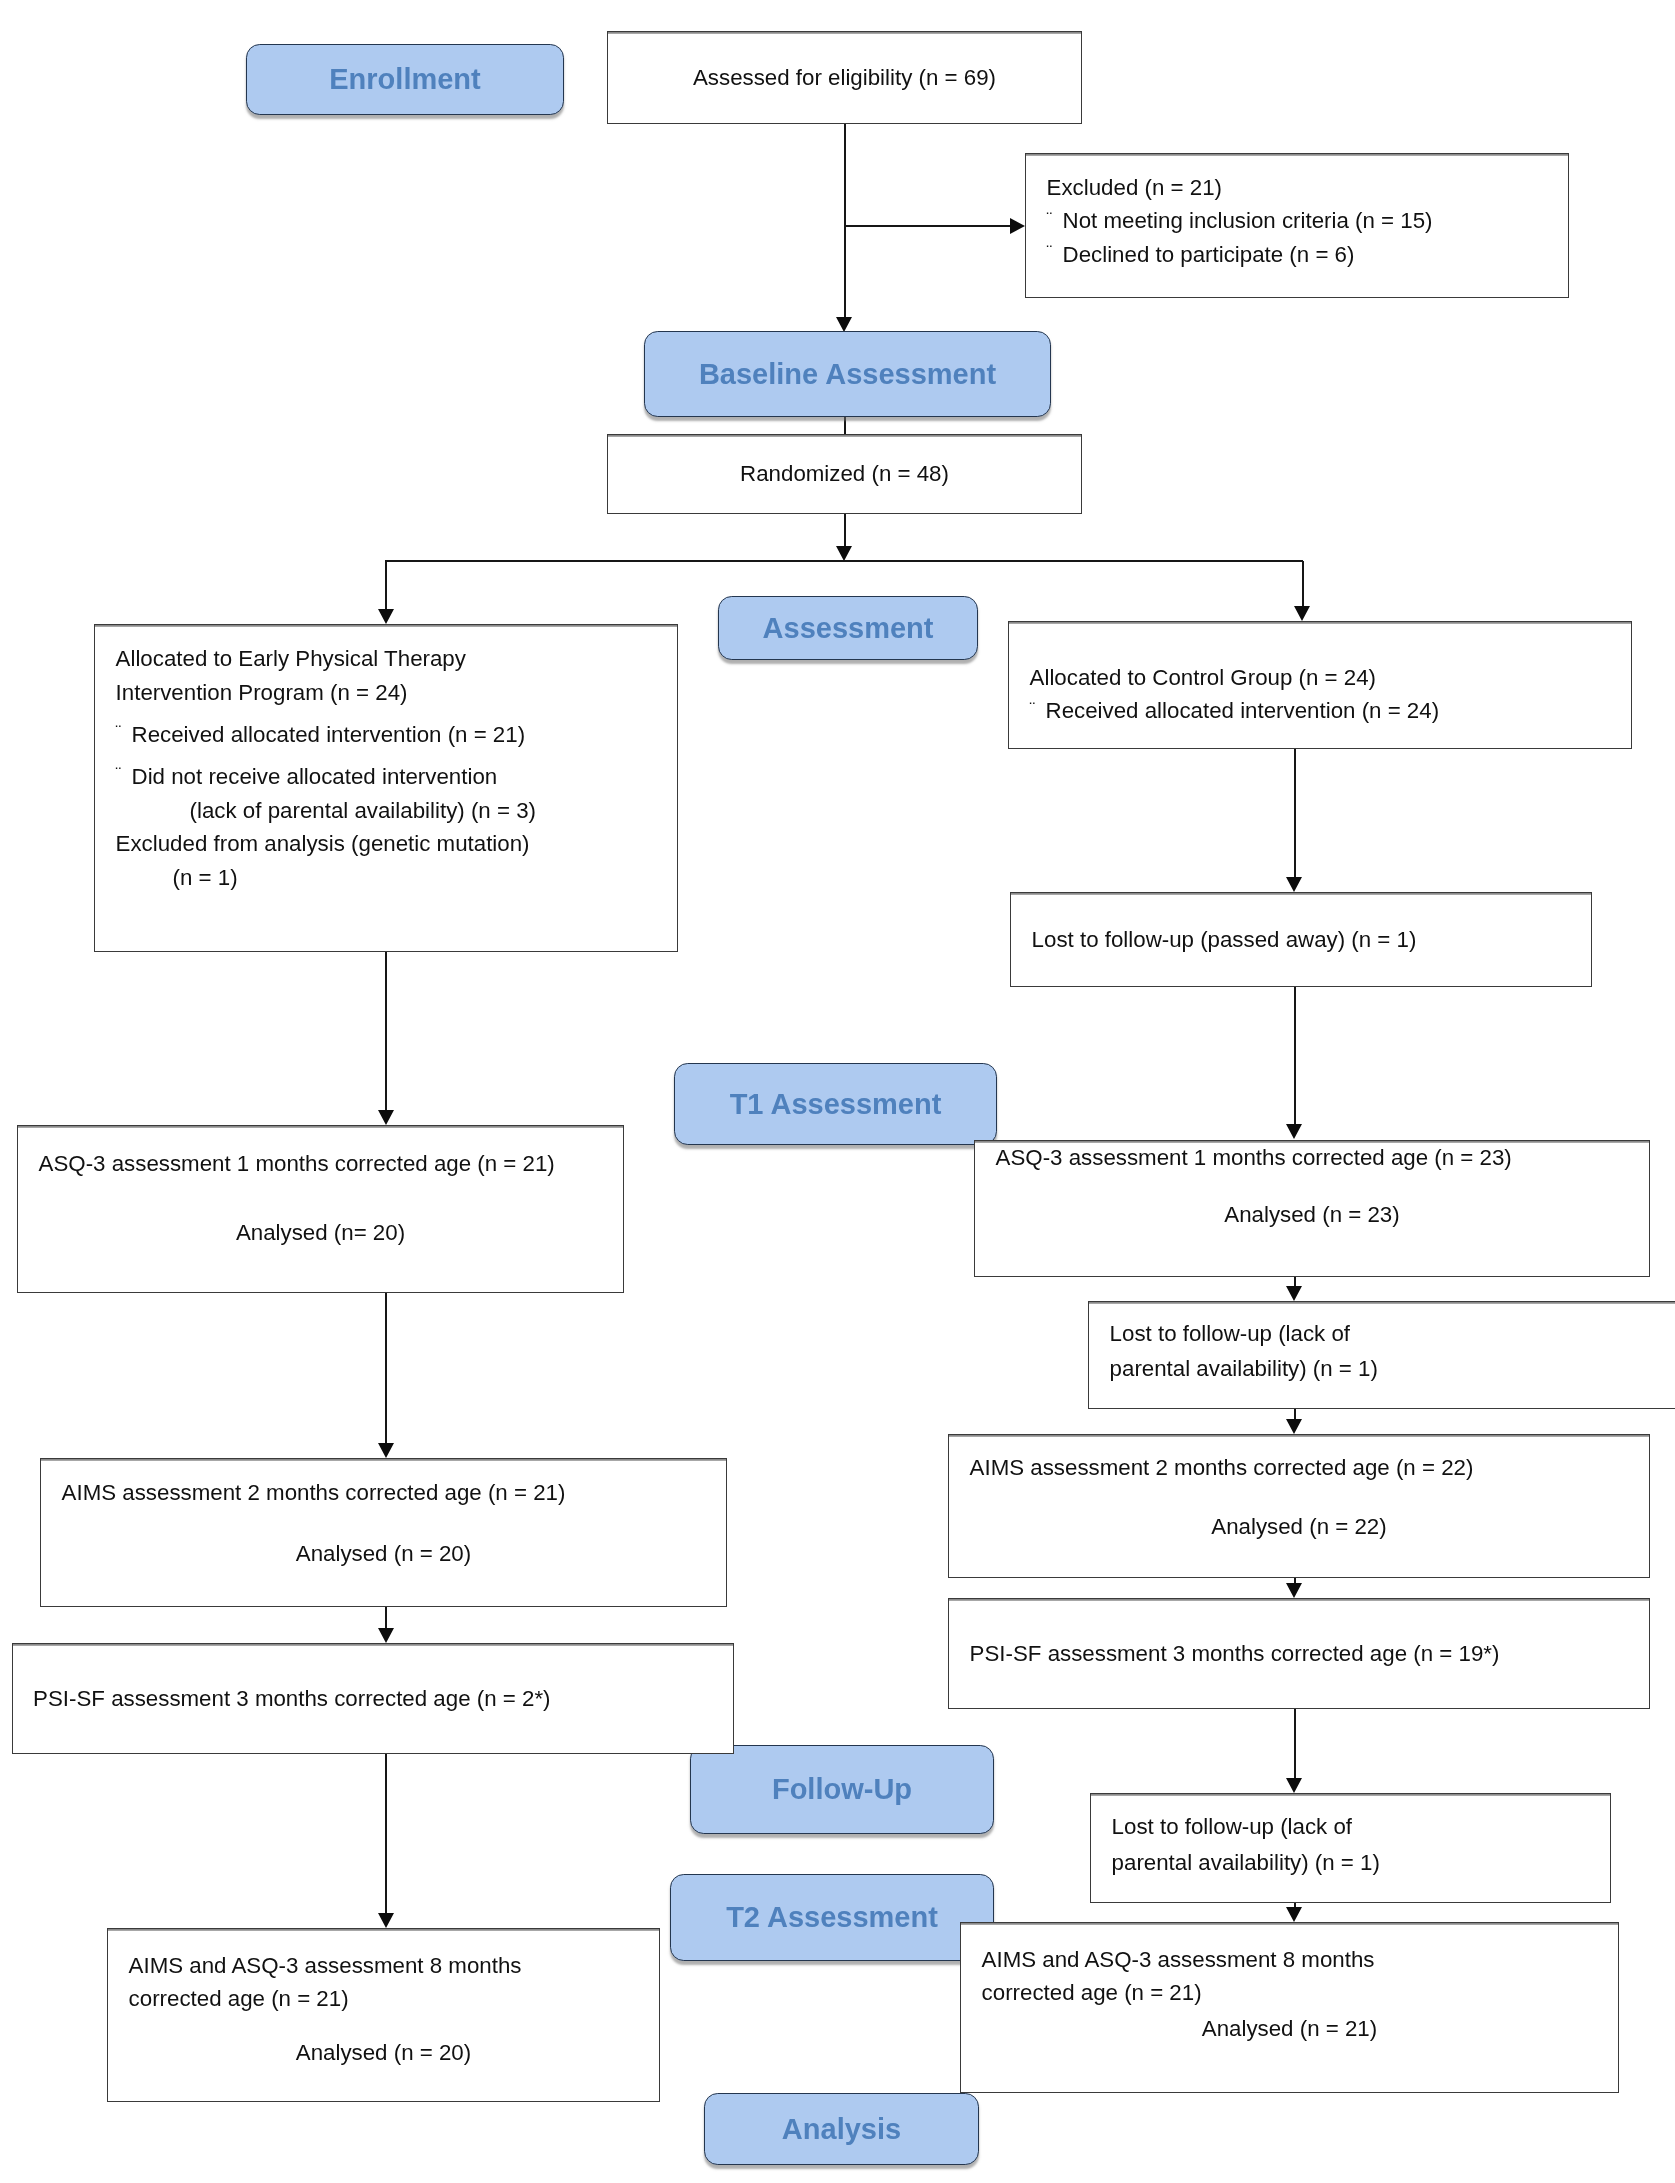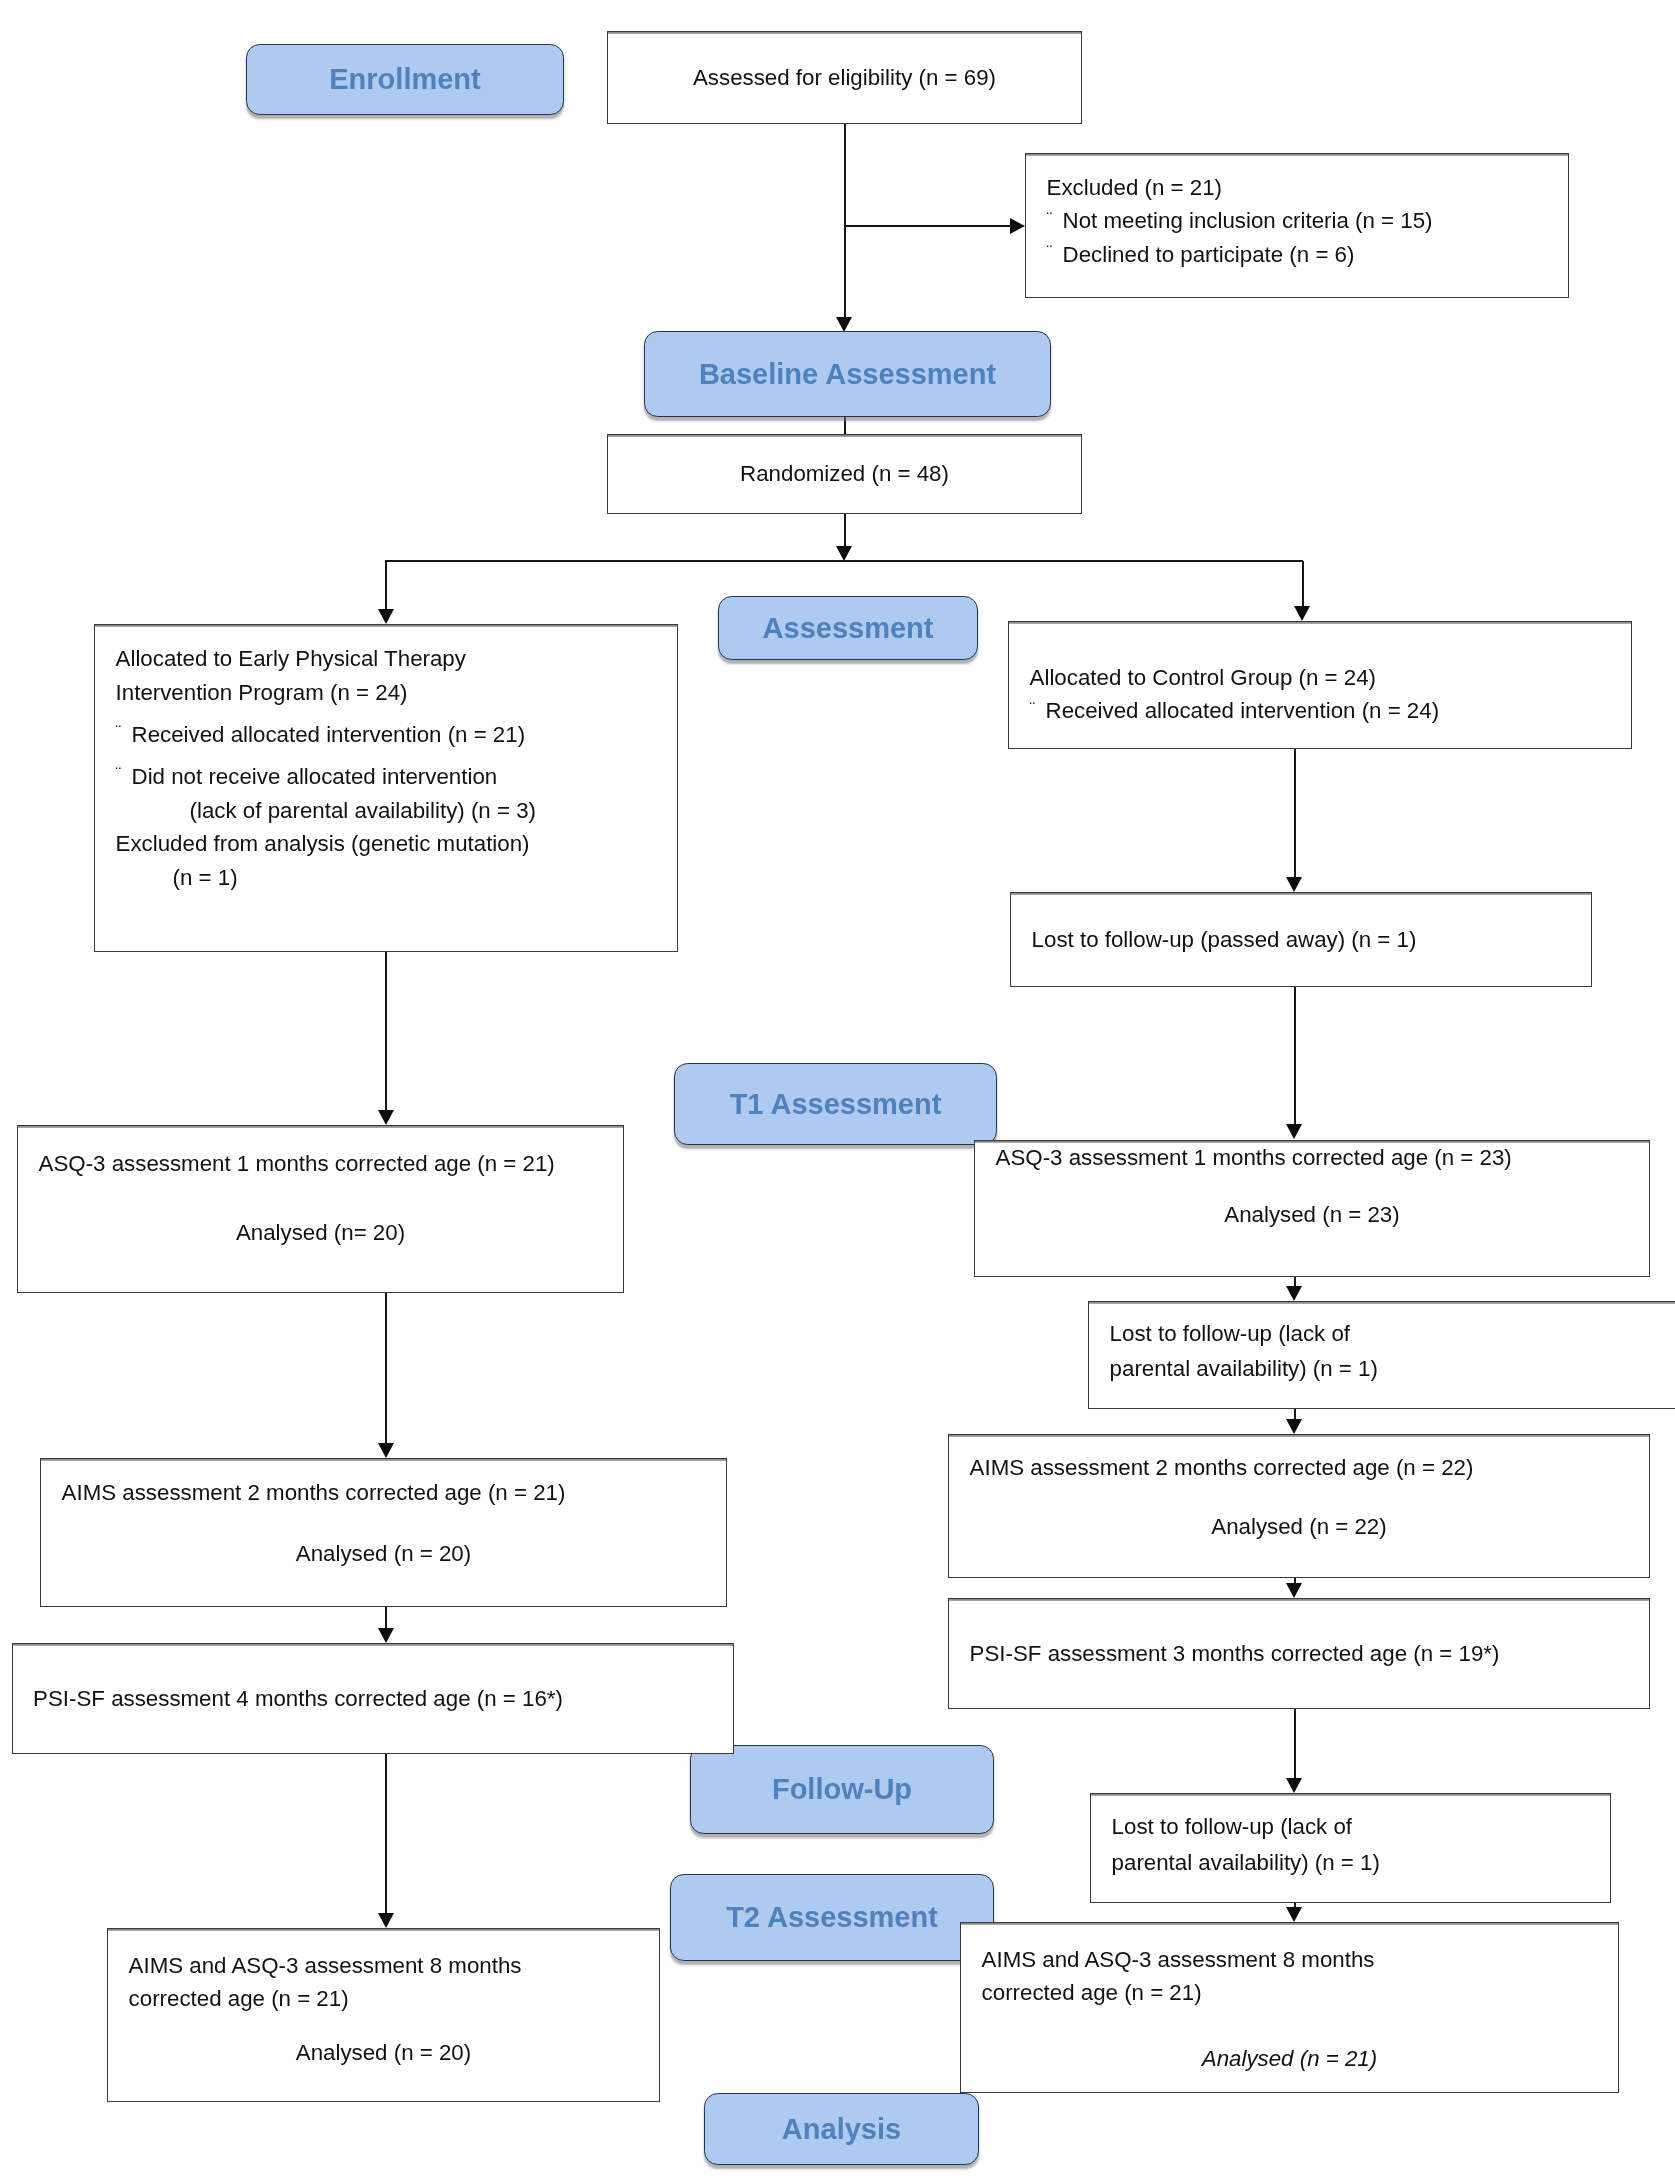--- a/index.html
+++ b/index.html
@@ -190,21 +190,21 @@
   </div>
 
   <div class="wbox" style="left:948px;top:1434px;width:702px;height:144px;">
     <div class="pad" style="padding-top:16px;">
       <div>AIMS assessment 2 months corrected age (n = 22)</div>
       <div class="analysed" style="margin-top:26px;">Analysed (n = 22)</div>
     </div>
   </div>
 
   <div class="wbox vcentered" style="left:11.5px;top:1643px;width:722px;height:111px;">
-    <div class="pad">PSI-SF assessment 4 months corrected age (n = 16*)</div>
+    <div class="pad">PSI-SF assessment 3 months corrected age (n = 2*)</div>
   </div>
 
   <div class="wbox vcentered" style="left:948px;top:1598px;width:702px;height:111px;">
     <div class="pad">PSI-SF assessment 3 months corrected age (n = 19*)</div>
   </div>
 
   <div class="wbox" style="left:1090px;top:1793px;width:521px;height:110px;">
     <div class="pad" style="padding-top:15px;line-height:1.6;">
       <div>Lost to follow-up (lack of</div>
       <div>parental availability) (n = 1)</div>
@@ -216,18 +216,18 @@
       <div>AIMS and ASQ-3 assessment 8 months</div>
       <div>corrected age (n = 21)</div>
       <div class="analysed" style="margin-top:20.6px;">Analysed (n = 20)</div>
     </div>
   </div>
 
   <div class="wbox" style="left:960px;top:1922px;width:659px;height:171px;">
     <div class="pad" style="padding-top:19.5px;">
       <div>AIMS and ASQ-3 assessment 8 months</div>
       <div>corrected age (n = 21)</div>
-      <div class="analysed" style="margin-top:33px;font-style:italic;">Analysed (n = 21)</div>
+      <div class="analysed" style="margin-top:3px;">Analysed (n = 21)</div>
     </div>
   </div>
 
 </div>
 
 
 </body></html>

